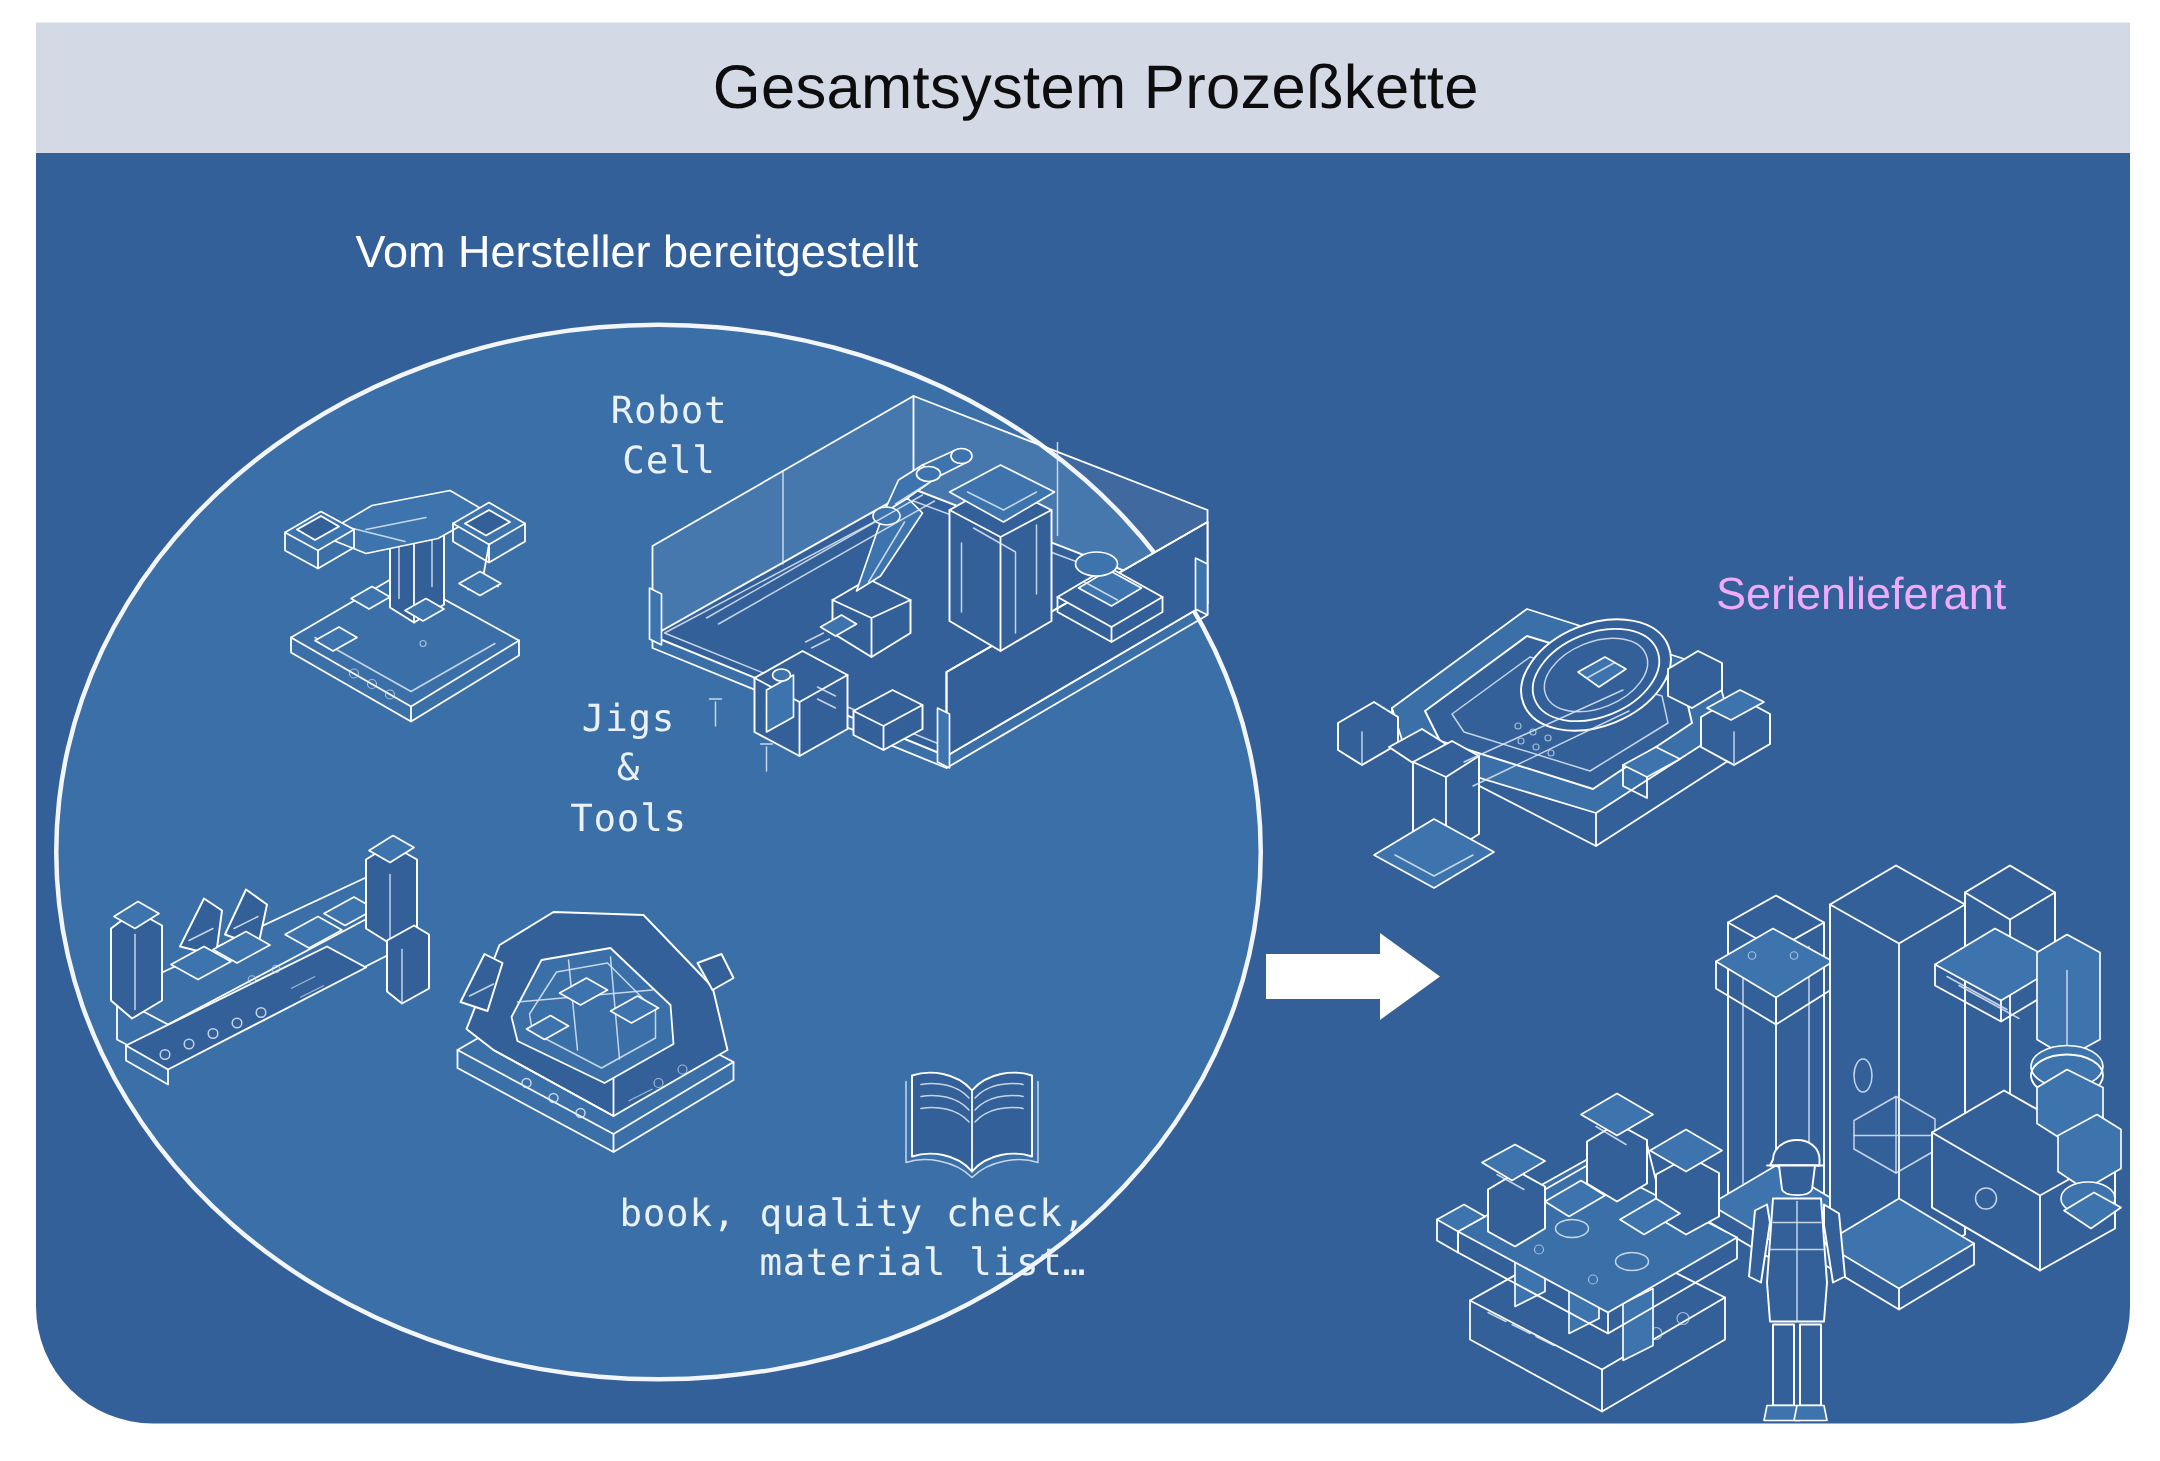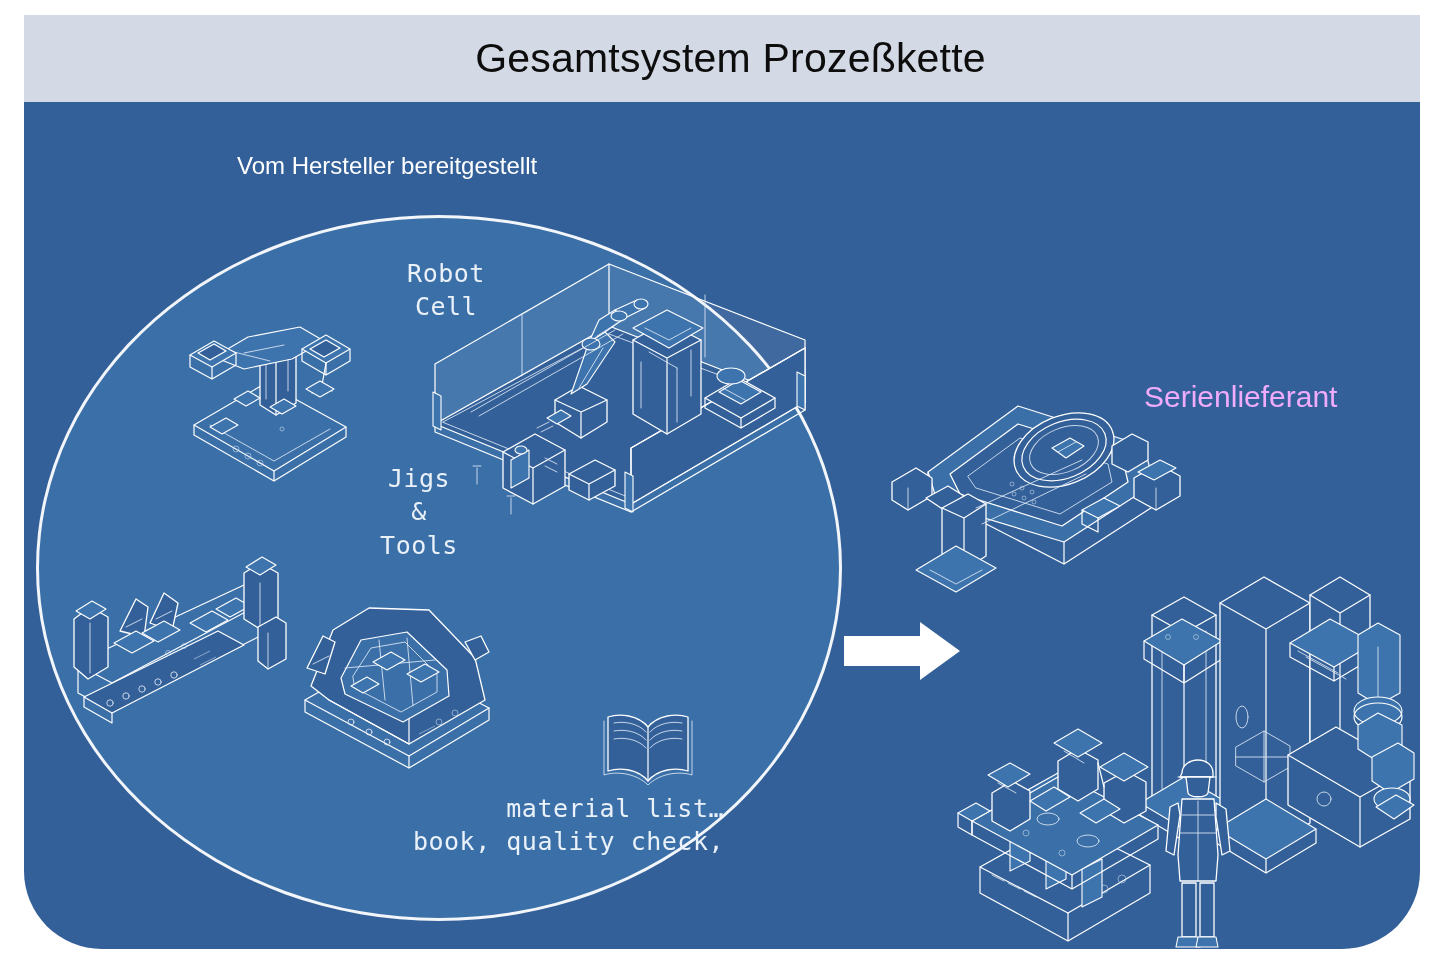--- a/index.html
+++ b/index.html
@@ -31,21 +31,21 @@
     position:absolute;left:12px;top:113px;width:806px;height:706px;
     border-radius:50%;
     background:#3a6fa8;
     border:3px solid #f2f5f9;
     box-sizing:border-box;
   }
 
   
   .lbl-hersteller{
     position:absolute;left:213px;top:50px;
-    font-size:24px;color:#ffffff;font-weight:400;white-space:nowrap;
+    font-size:30px;color:#ffffff;font-weight:400;white-space:nowrap;
   }
   .lbl-serien{
     position:absolute;left:1120px;top:278px;
     font-size:30px;color:#f0abfc;font-weight:400;white-space:nowrap;
   }
 
   
   .mono{
     font-family:"DejaVu Sans Mono","Liberation Mono",monospace;
     color:#eaf1f8;font-size:25px;line-height:1.33;letter-spacing:.5px;
@@ -438,18 +438,18 @@
       <div>Cell</div>
     </div>
 
     <div class="mono lbl-jigs">
       <div>Jigs</div>
       <div>&amp;</div>
       <div>Tools</div>
     </div>
 
     <div class="mono lbl-doc">
+      <div>book, quality check,</div>
       <div>material list…</div>
-      <div>book, quality check,</div>
     </div>
 
   </div>
 </div>
 
 </body></html>

